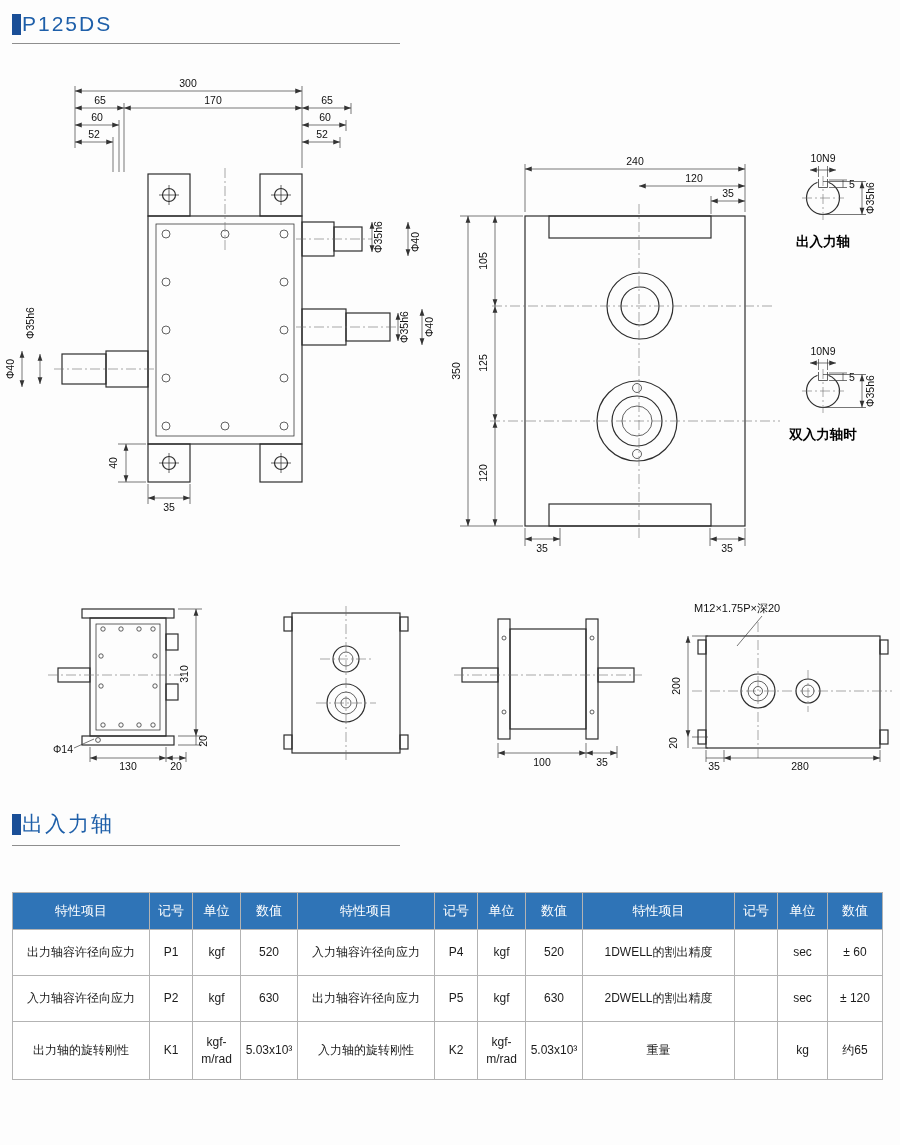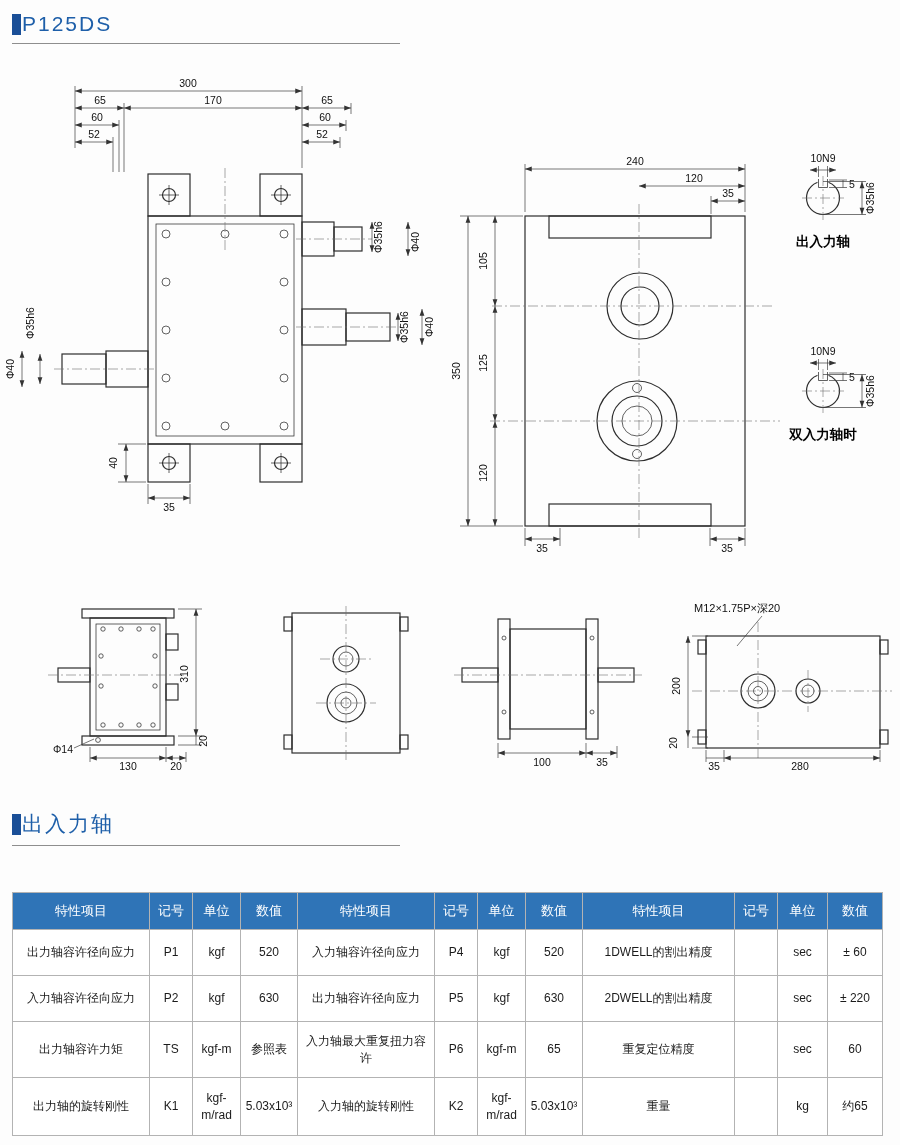--- a/index.html
+++ b/index.html
@@ -397,35 +397,21 @@
       <td>P2</td>
       <td>kgf</td>
       <td>630</td>
       <td>出力轴容许径向应力</td>
       <td>P5</td>
       <td>kgf</td>
       <td>630</td>
       <td>2DWELL的割出精度</td>
       <td></td>
       <td>sec</td>
-      <td>± 220</td>
-    </tr>
-    <tr class="r3">
-      <td>出力轴容许力矩</td>
-      <td>TS</td>
-      <td>kgf-m</td>
-      <td>参照表</td>
-      <td>入力轴最大重复扭力容许</td>
-      <td>P6</td>
-      <td>kgf-m</td>
-      <td>65</td>
-      <td>重复定位精度</td>
-      <td></td>
-      <td>sec</td>
-      <td>60</td>
+      <td>± 120</td>
     </tr>
     <tr class="r4">
       <td>出力轴的旋转刚性</td>
       <td>K1</td>
       <td>kgf-m/rad</td>
       <td>5.03x10³</td>
       <td>入力轴的旋转刚性</td>
       <td>K2</td>
       <td>kgf-m/rad</td>
       <td>5.03x10³</td>

